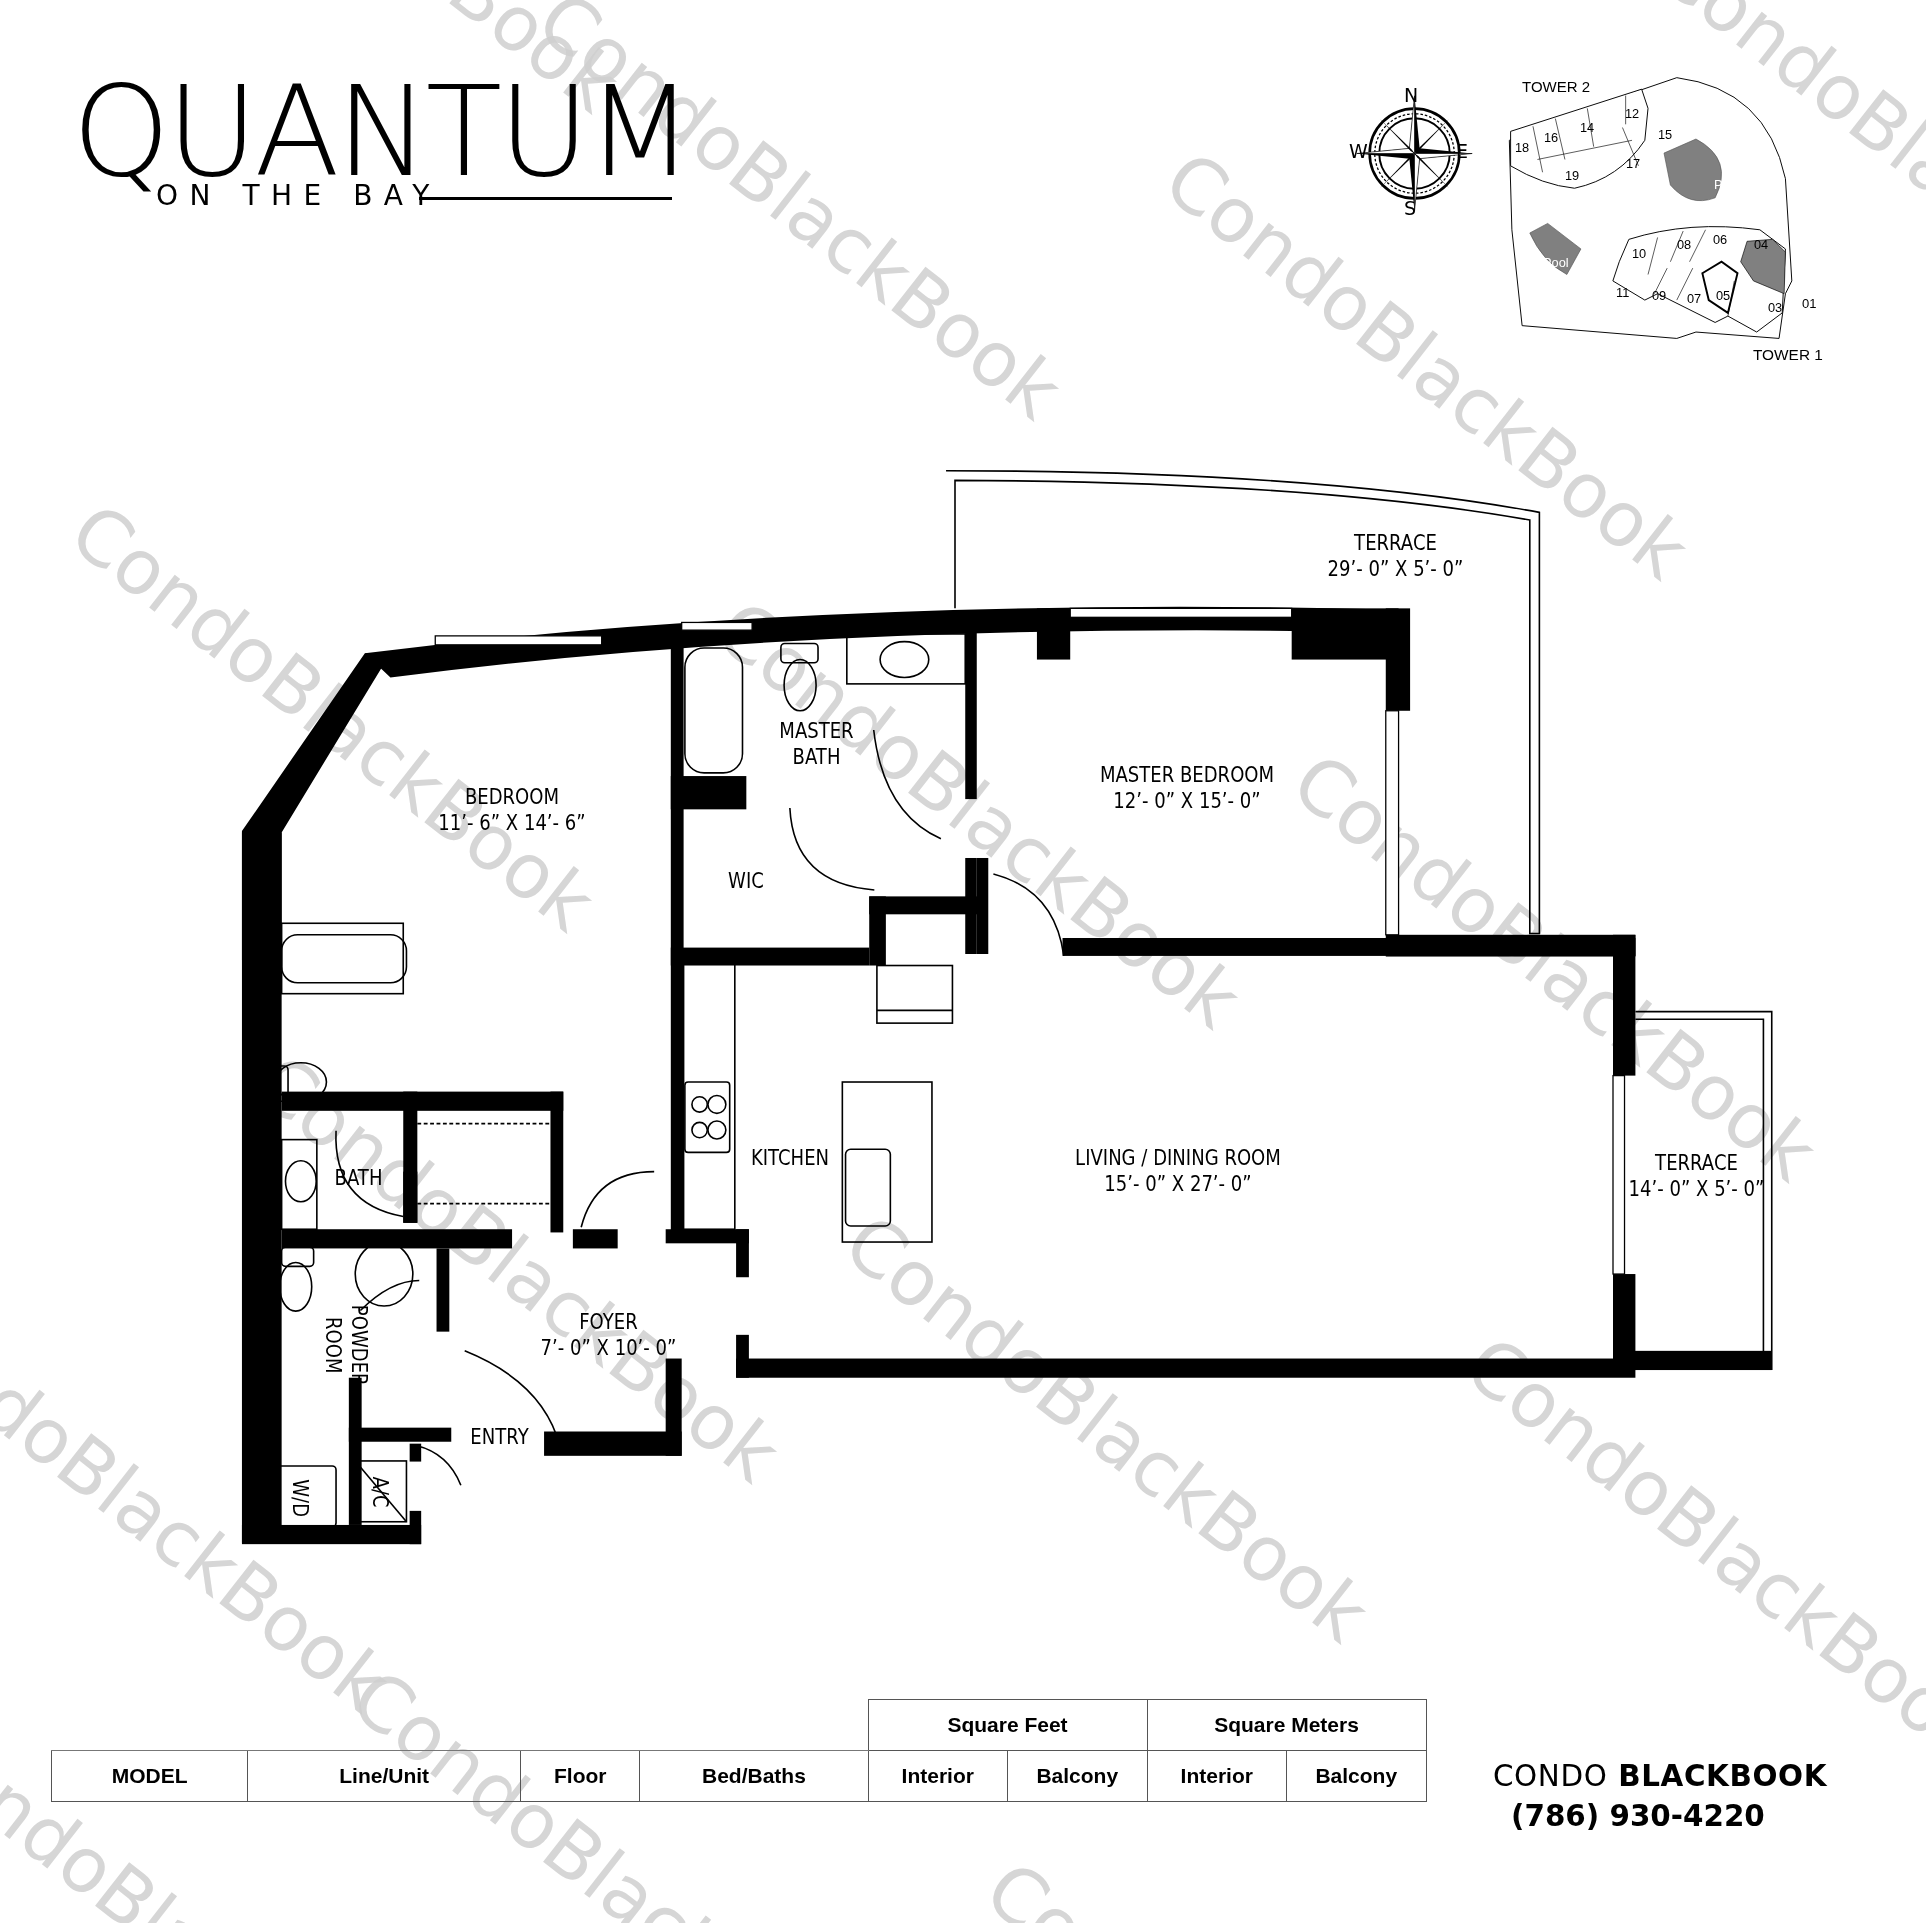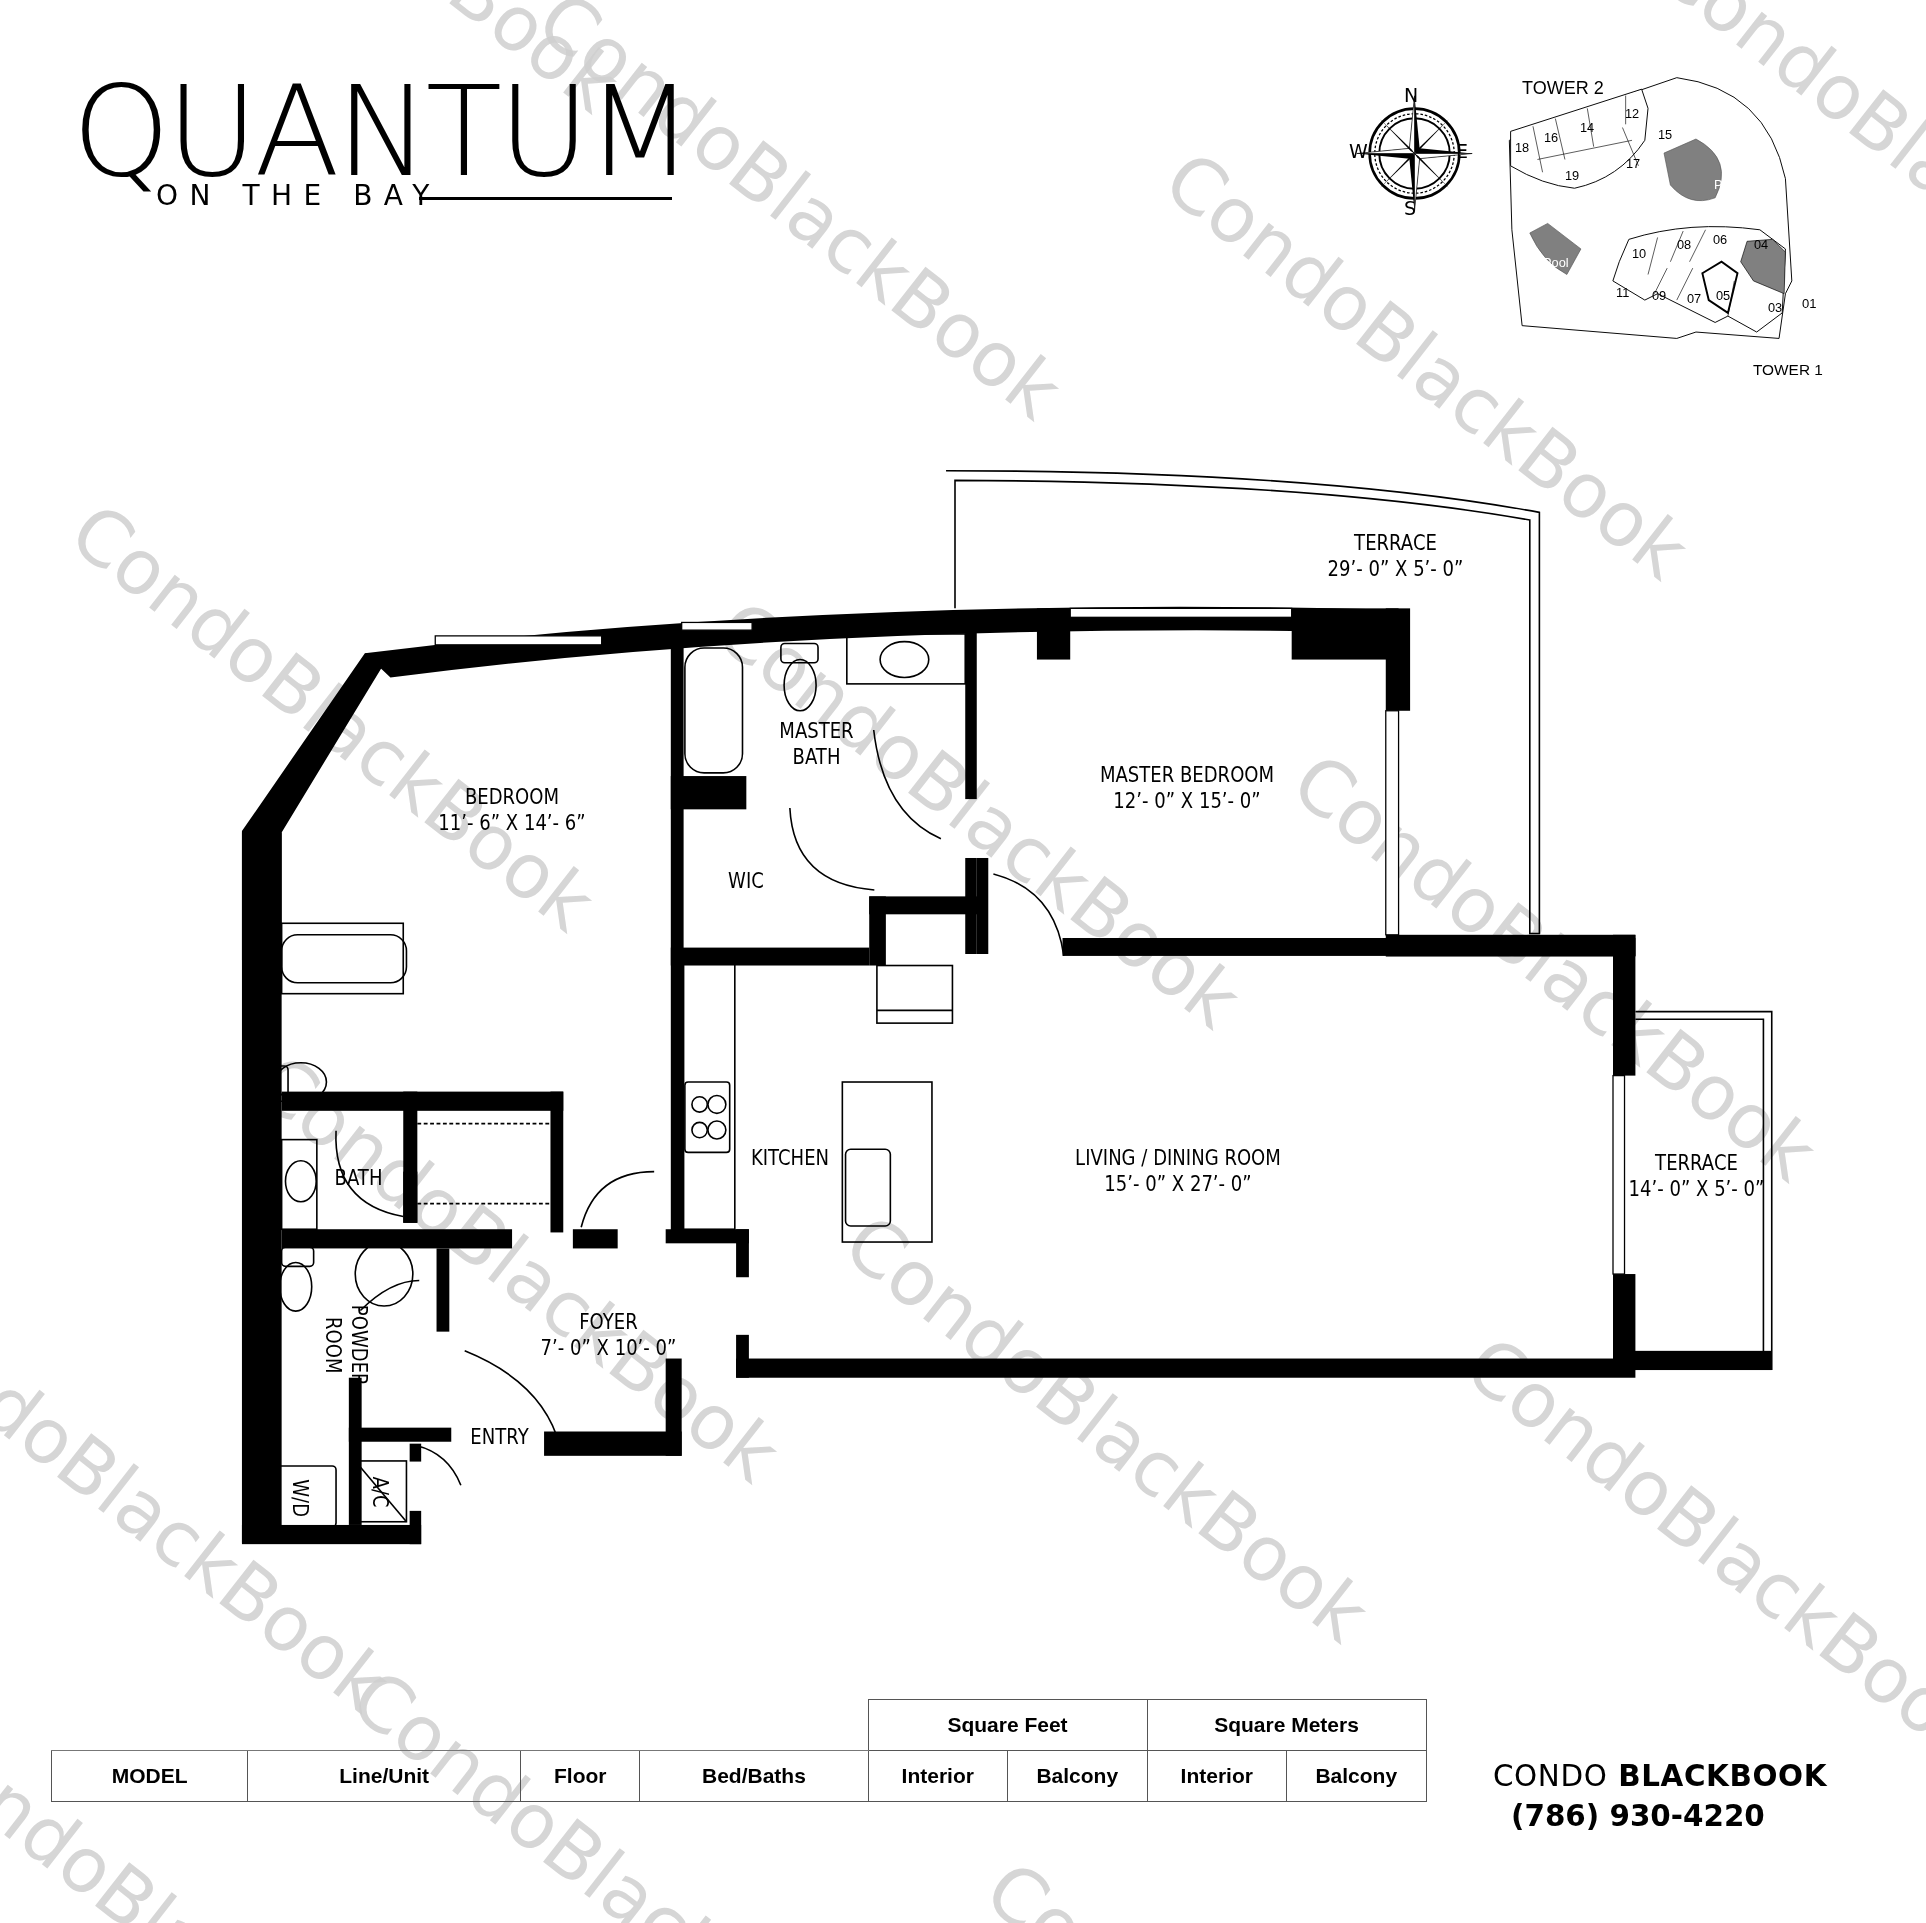--- a/index.html
+++ b/index.html
@@ -87,22 +87,22 @@
     <line x1="345" y1="250" x2="320" y2="300" stroke="#000" stroke-width="1"></line>
     <line x1="285" y1="310" x2="265" y2="350" stroke="#000" stroke-width="1"></line>
     <line x1="325" y1="310" x2="300" y2="360" stroke="#000" stroke-width="1"></line>
     <line x1="390" y1="330" x2="380" y2="385" stroke="#000" stroke-width="1"></line>
 
     <path d="M410 268 L 450 265 L 470 285 L 468 350 L 420 330 L 400 300 Z" fill="#808080" stroke="#000"></path>
 
     <path d="M340 318 L 370 300 L 395 318 L 380 380 L 350 360 Z" fill="none" stroke="#000" stroke-width="3"></path>
   </svg>
 </div>
-<div class="abs" style="left:1522px;top:78px;font-size:18px;font-family:'Liberation Sans',sans-serif;">TOWER 2</div>
-<div class="abs" style="left:1753px;top:346px;font-size:15.4px;font-family:'Liberation Sans',sans-serif;margin-top:15px;">TOWER 1</div>
+<div class="abs" style="left:1522px;top:78px;font-size:15px;font-family:'Liberation Sans',sans-serif;">TOWER 2</div>
+<div class="abs" style="left:1753px;top:346px;font-size:15.4px;font-family:'Liberation Sans',sans-serif;">TOWER 1</div>
 <div class="abs" style="left:1714px;top:177px;font-size:12.8px;color:#fff;font-family:'Liberation Sans',sans-serif;">Pool</div>
 <div class="abs" style="left:1543px;top:255px;font-size:12.8px;color:#fff;font-family:'Liberation Sans',sans-serif;">Pool</div>
 <div class="abs" style="left:1515px;top:140px;font-size:12.8px;">18</div>
 <div class="abs" style="left:1544px;top:130px;font-size:12.8px;">16</div>
 <div class="abs" style="left:1580px;top:120px;font-size:12.8px;">14</div>
 <div class="abs" style="left:1625px;top:106px;font-size:12.8px;">12</div>
 <div class="abs" style="left:1658px;top:127px;font-size:12.8px;">15</div>
 <div class="abs" style="left:1565px;top:168px;font-size:12.8px;">19</div>
 <div class="abs" style="left:1626px;top:156px;font-size:12.8px;">17</div>
 <div class="abs" style="left:1632px;top:246px;font-size:12.8px;">10</div>

